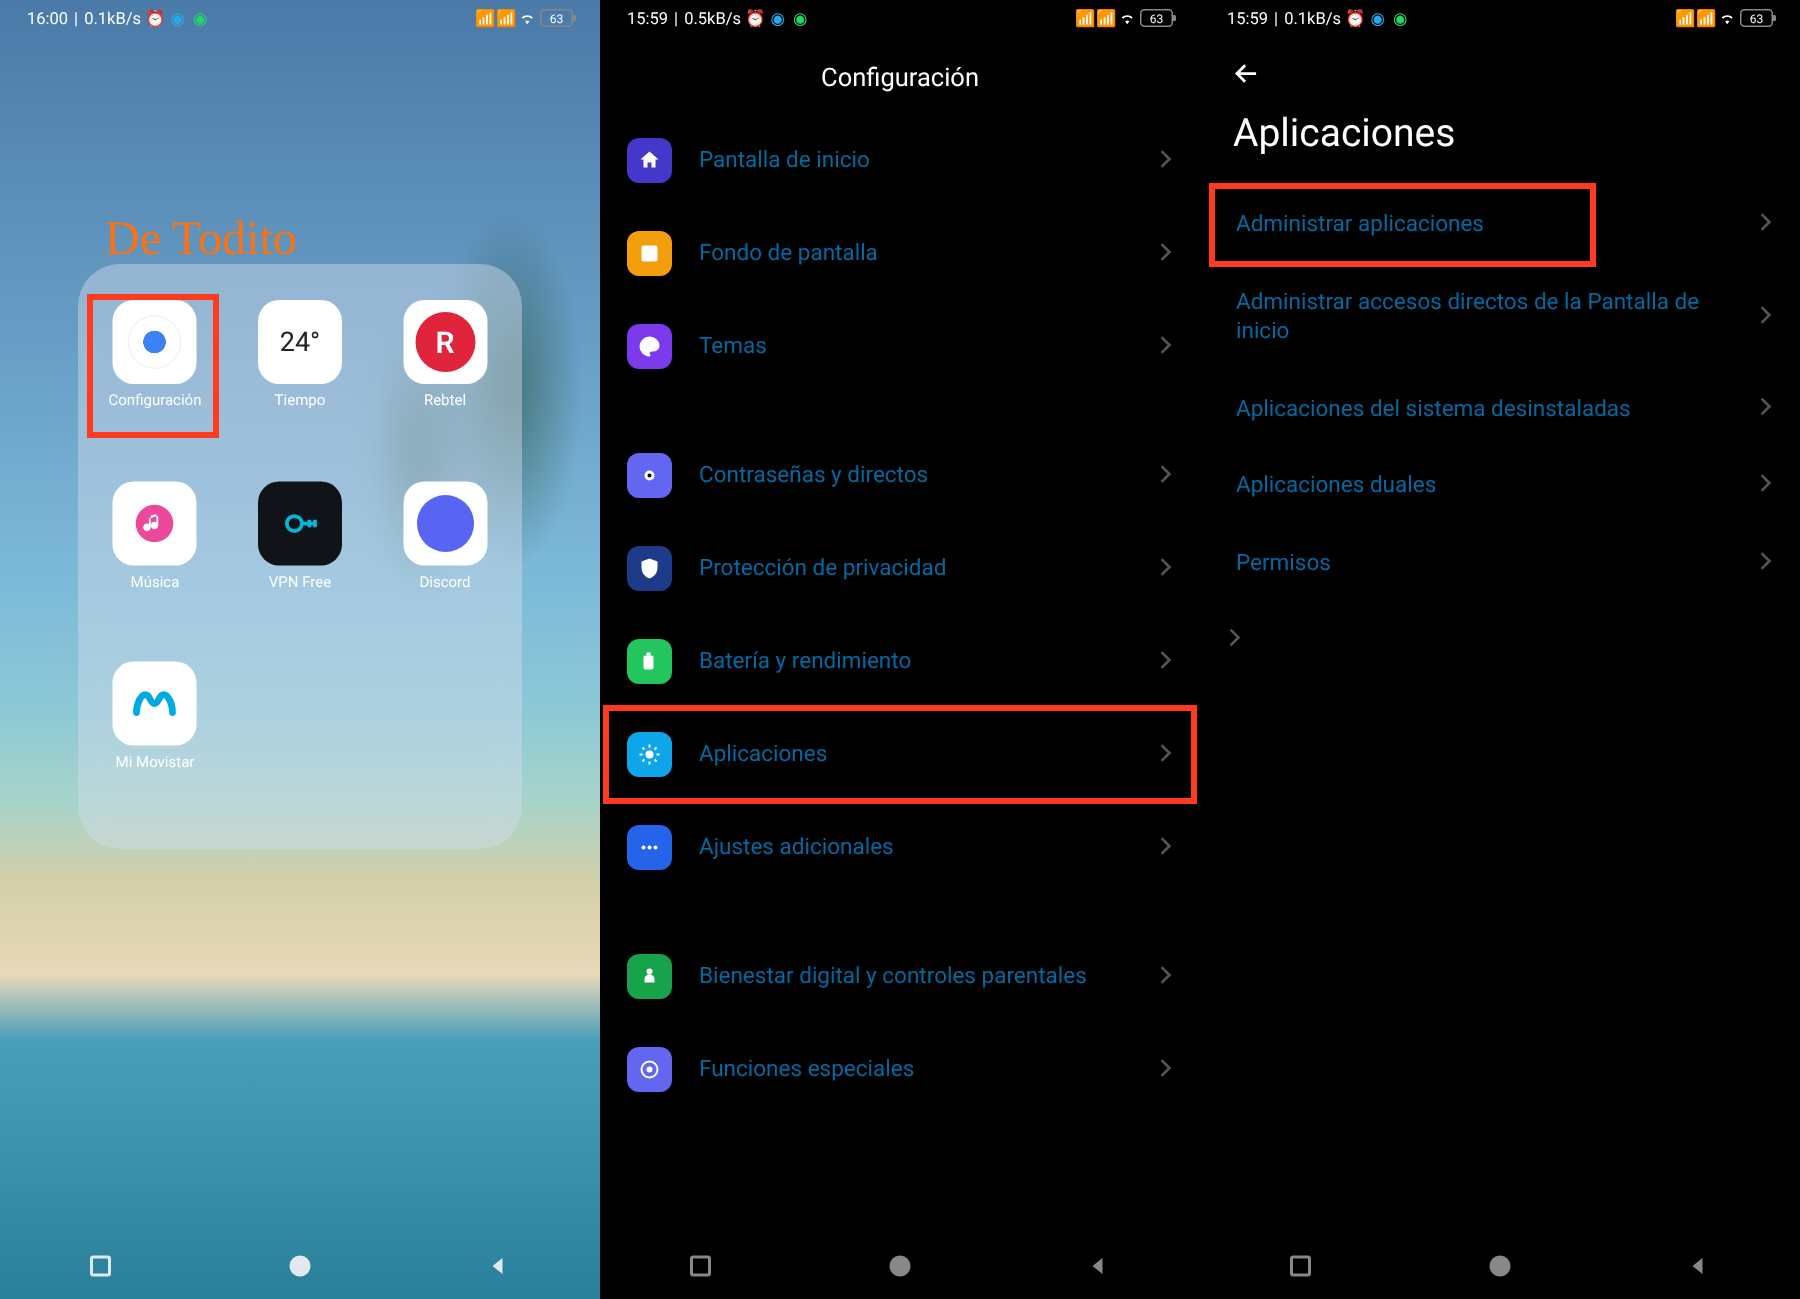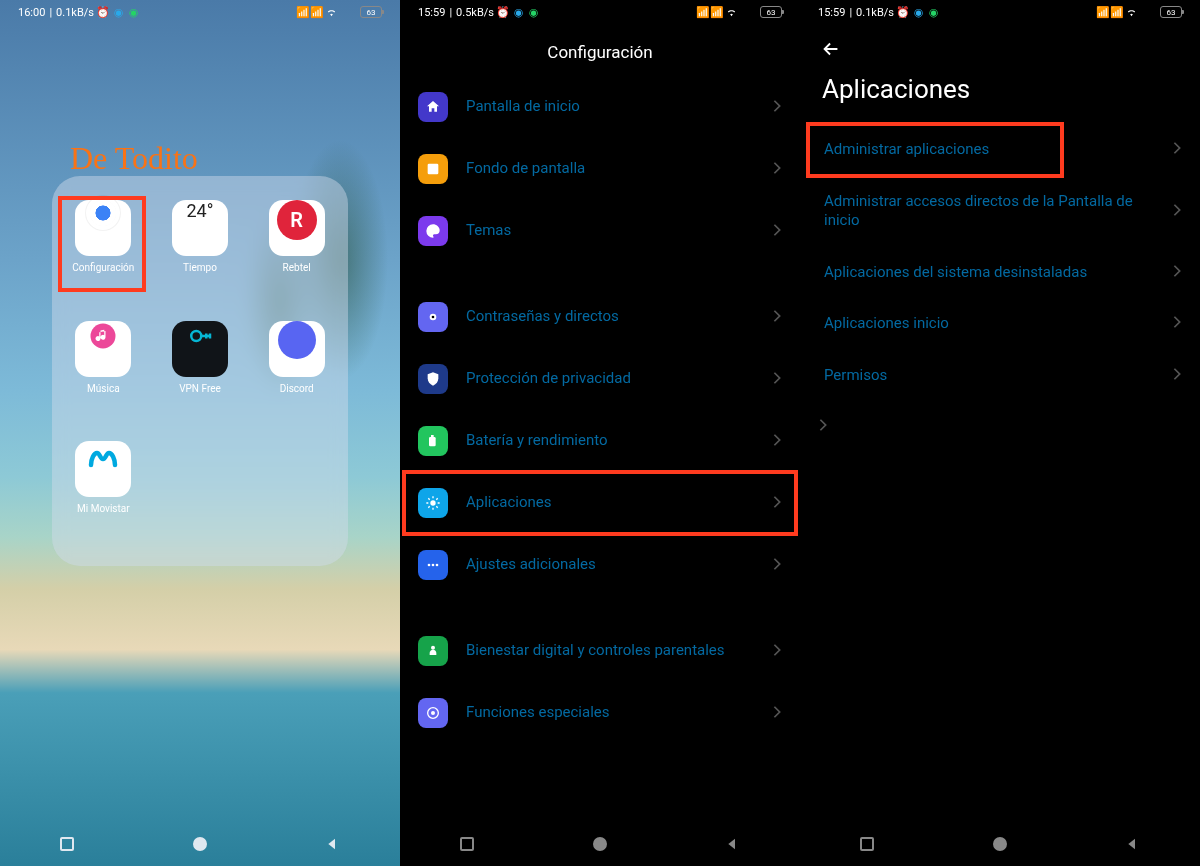--- a/index.html
+++ b/index.html
@@ -39,21 +39,20 @@
     border: 1px solid #888;
     border-radius: 3px;
     width: 22px;
     height: 12px;
     position: relative;
     display: flex;
     align-items: center;
     justify-content: center;
     font-size: 8px;
     color: #fff;
-    margin-left: 20px;
   }
   .battery::after {
     content: '';
     position: absolute;
     right: -3px;
     top: 3px;
     width: 2px;
     height: 4px;
     background: #888;
     border-radius: 0 1px 1px 0;
@@ -117,20 +116,21 @@
     display: flex;
     flex-direction: column;
     align-items: center;
     gap: 6px;
   }
   .app-icon {
     width: 56px;
     height: 56px;
     border-radius: 14px;
     display: flex;
+    align-items: center;
     justify-content: center;
     font-size: 22px;
     font-weight: 600;
     color: #fff;
     position: relative;
   }
   .app-label { font-size: 10px; color: #fff; text-align:center; }
   .highlight-box {
     position: absolute;
     border: 4px solid #ff3b1f;
@@ -526,21 +526,21 @@
             <path d="M2 2l6 6-6 6"></path>
           </svg></div>
     </div>
     <div class="settings-row noicon">
       <div class="row-label">Aplicaciones del sistema desinstaladas</div>
       <div class="row-chevron"><svg viewBox="0 0 10 16" fill="none" stroke="currentColor" stroke-width="2">
             <path d="M2 2l6 6-6 6"></path>
           </svg></div>
     </div>
     <div class="settings-row noicon">
-      <div class="row-label">Aplicaciones inicio</div>
+      <div class="row-label">Aplicaciones duales</div>
       <div class="row-chevron"><svg viewBox="0 0 10 16" fill="none" stroke="currentColor" stroke-width="2">
             <path d="M2 2l6 6-6 6"></path>
           </svg></div>
     </div>
     <div class="settings-row noicon">
       <div class="row-label">Permisos</div>
       <div class="row-chevron"><svg viewBox="0 0 10 16" fill="none" stroke="currentColor" stroke-width="2">
             <path d="M2 2l6 6-6 6"></path>
           </svg></div>
     </div>

